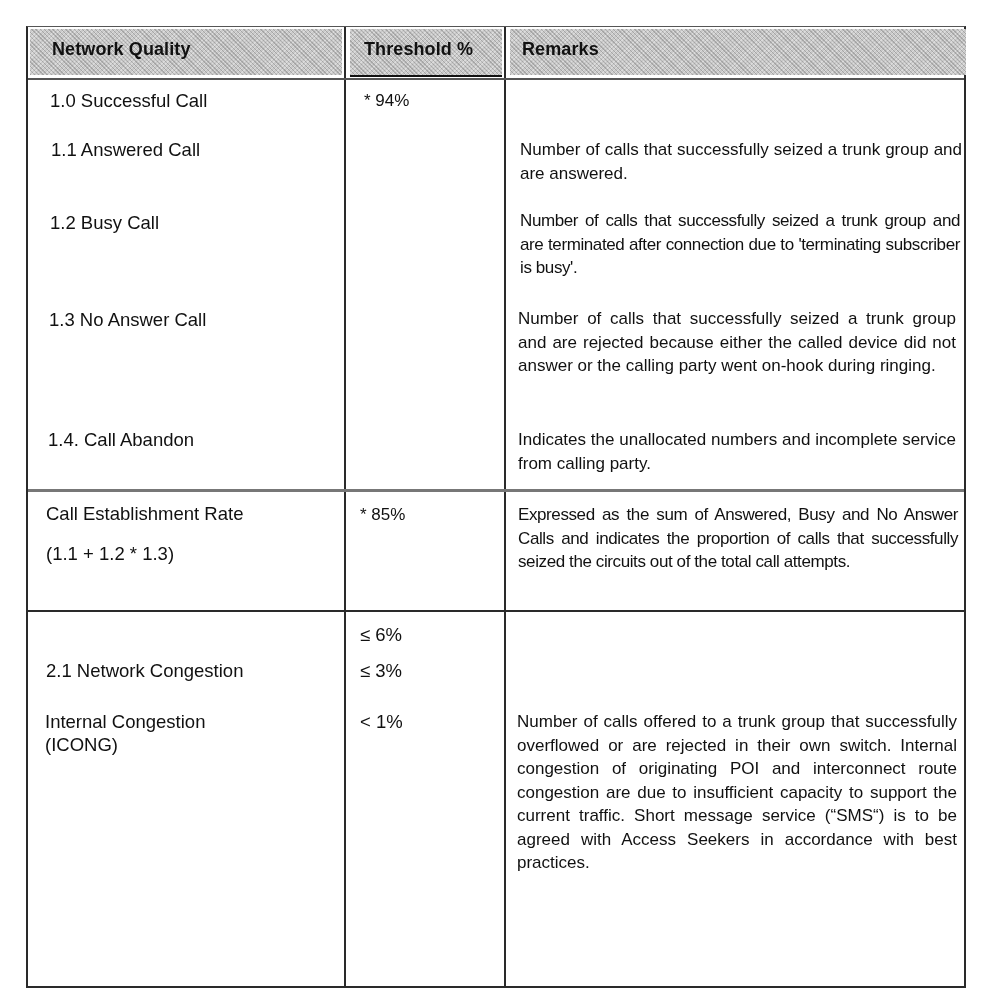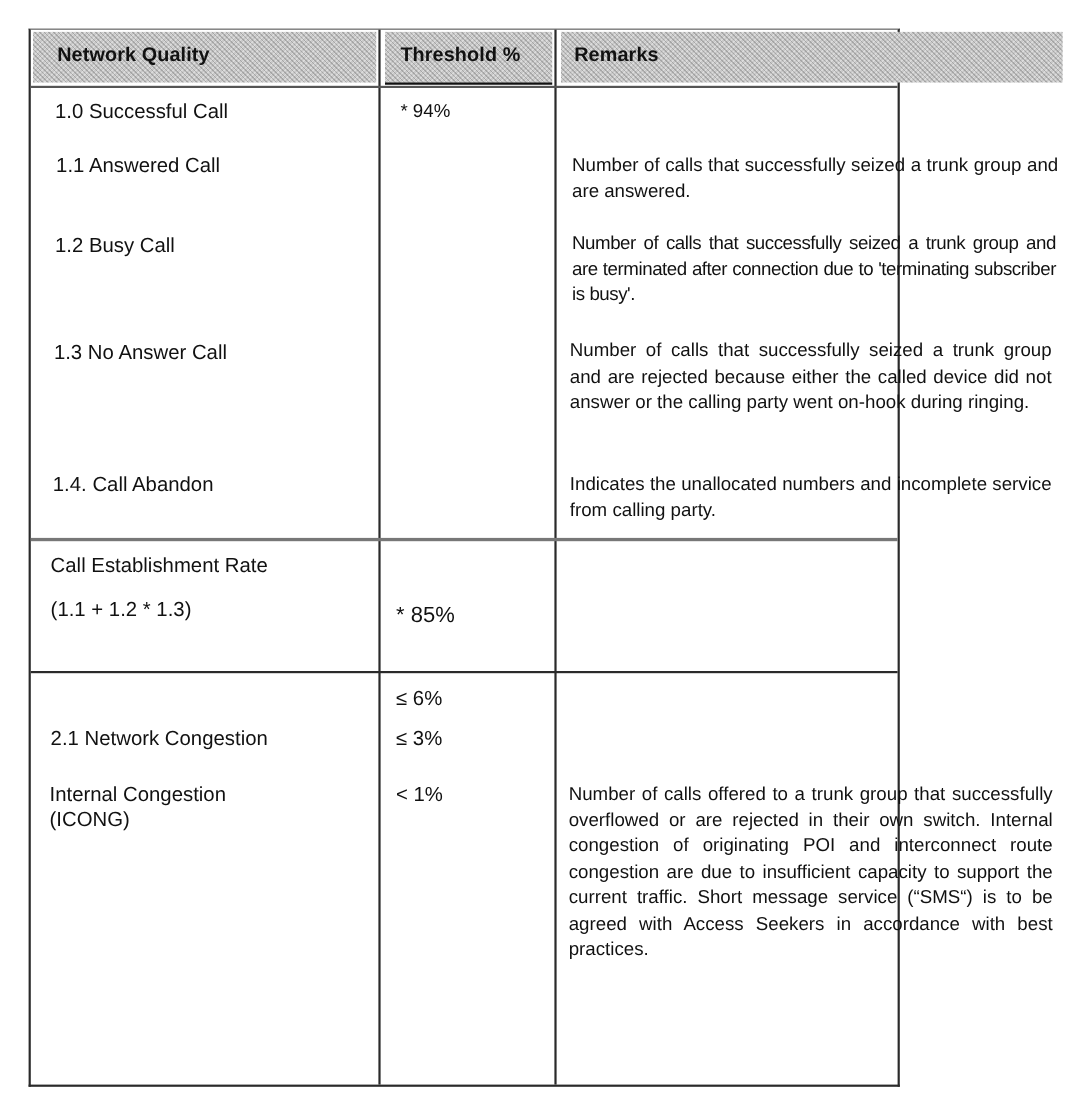--- a/index.html
+++ b/index.html
@@ -1,17 +1,17 @@
 <!DOCTYPE html>
 <html><head>
 <meta charset="utf-8">
 <style>
   html, body { margin:0; padding:0; background:#ffffff; }
   body { width:982px; height:1004px; position:relative; font-family:"Liberation Sans", sans-serif; color:#111; overflow:hidden; }
-  .tbl { position:absolute; left:26px; top:26px; width:792px; height:962px; border:2px solid #2a2a2a; border-top:1px solid #555; box-sizing:border-box;padding-left:47px; }
+  .tbl { position:absolute; left:26px; top:26px; width:940px; height:962px; border:2px solid #2a2a2a; border-top:1px solid #555; box-sizing:border-box;padding-left:47px; }
   .vline { position:absolute; top:0; bottom:0; width:1.5px; background:#2a2a2a; }
   .hline { position:absolute; left:0; right:0; height:2px; background:#3a3a3a; }
   .hdr { position:absolute; top:2px; height:46px; background-color:#c9c9c9;
     background-image:
       repeating-linear-gradient(45deg, rgba(0,0,0,0.18) 0 1px, transparent 1px 3px),
       repeating-linear-gradient(-45deg, rgba(255,255,255,0.35) 0 1px, transparent 1px 3px);
   }
   .hdr-text { position:absolute; top:10px; font-weight:bold; font-size:18px; color:#111; letter-spacing:0.1px; }
   .t { position:absolute; font-size:18.5px; line-height:24px; }
   .r { position:absolute; font-size:17px; line-height:23.5px; text-align:justify; }
@@ -47,21 +47,22 @@
   <div class="r" style="left:492px; top:182px; width:440px; letter-spacing:-0.4px;">Number of calls that successfully seized a trunk group and are terminated after connection due to 'terminating subscriber is busy'.</div>
 
   <div class="t" style="left:21px; top:281px;">1.3 No Answer Call</div>
   <div class="r" style="left:490px; top:280px; width:438px;">Number of calls that successfully seized a trunk group and are rejected because either the called device did not answer or the calling party went on-hook during ringing.</div>
 
   <div class="t" style="left:20px; top:401px;">1.4. Call Abandon</div>
   <div class="r" style="left:490px; top:401px; width:438px; text-align-last:left;">Indicates the unallocated numbers and incomplete service from calling party.</div>
 
   <div class="t" style="left:18px; top:475px;">Call Establishment Rate</div>
   <div class="t" style="left:18px; top:515px;">(1.1 + 1.2 * 1.3)</div>
-  <div class="t" style="left:332px; top:476px; font-size:20px;margin-top:44px;">* 85%</div>
+  <div class="t" style="left:332px; top:476px; font-size:17px;">* 85%</div>
+  <div class="r" style="left:490px; top:476px; width:440px; letter-spacing:-0.4px;">Expressed as the sum of Answered, Busy and No Answer Calls and indicates the proportion of calls that successfully seized the circuits out of the total call attempts.</div>
 
   <div class="t" style="left:332px; top:596px;">≤ 6%</div>
 
   <div class="t" style="left:18px; top:632px;">2.1 Network Congestion</div>
   <div class="t" style="left:332px; top:632px;">≤ 3%</div>
 
   <div class="t" style="left:17px; top:683px; width:200px; line-height:23px;">Internal Congestion (ICONG)</div>
   <div class="t" style="left:332px; top:683px;">&lt; 1%</div>
   <div class="r" style="left:489px; top:683px; width:440px; line-height:23.5px;">Number of calls offered to a trunk group that successfully overflowed or are rejected in their own switch. Internal congestion of originating POI and interconnect route congestion are due to insufficient capacity to support the current traffic. Short message service (“SMS“) is to be agreed with Access Seekers in accordance with best practices.</div>
 </div>

